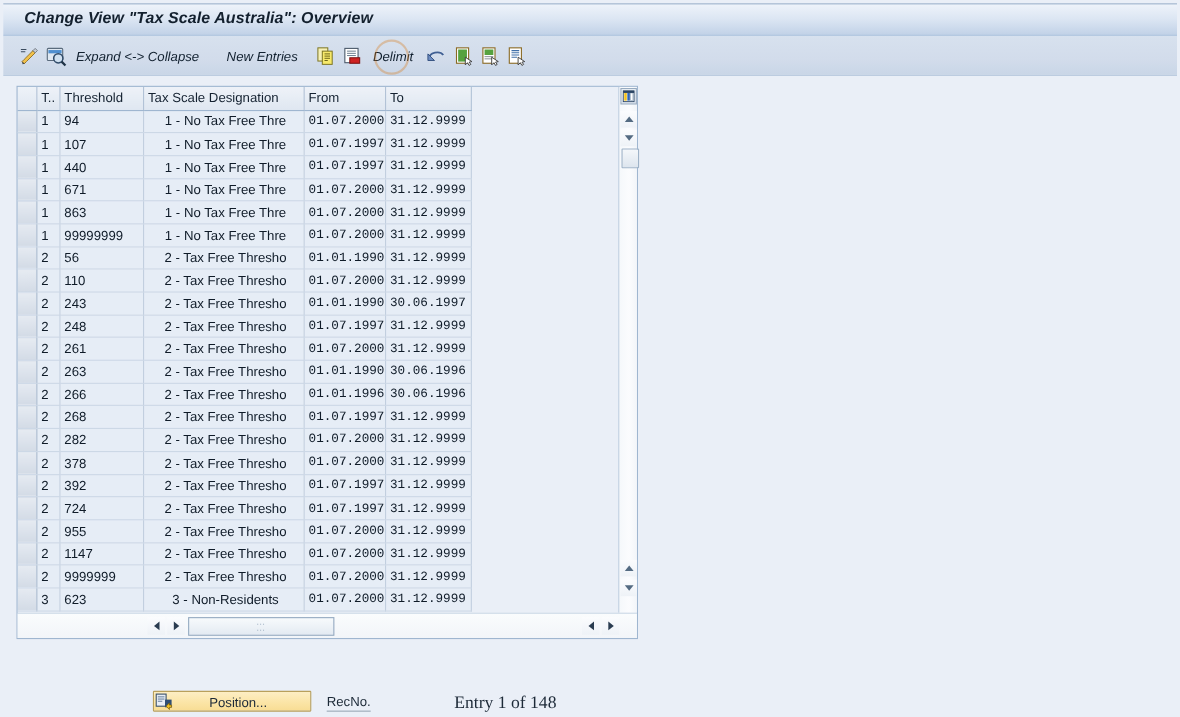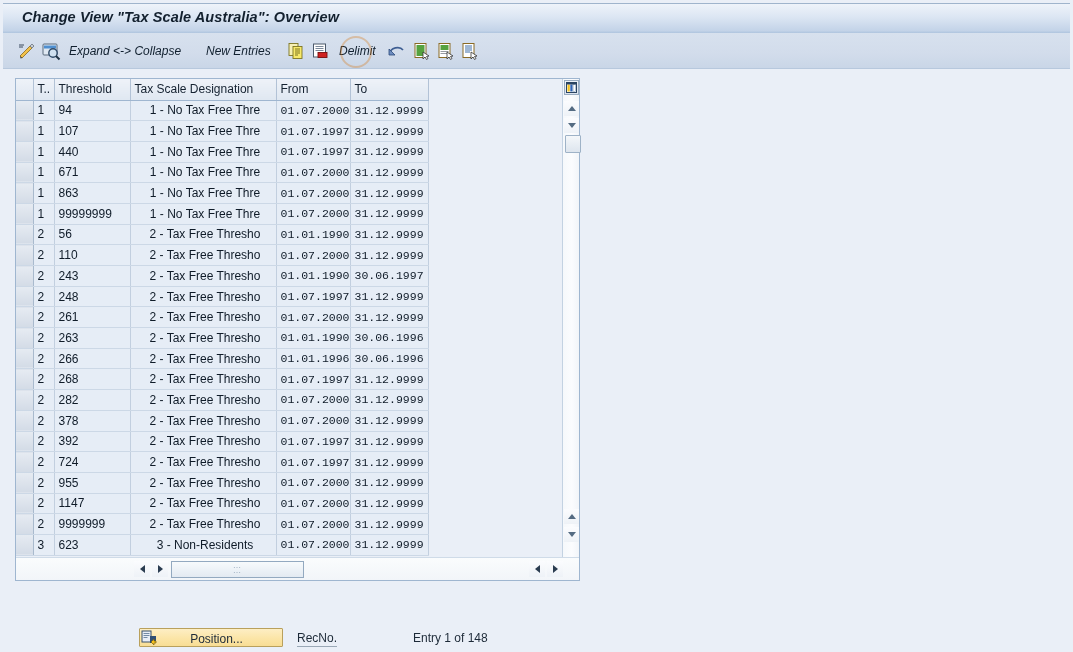--- a/index.html
+++ b/index.html
@@ -328,23 +328,24 @@
     top: 7px;
     font-size: 12px;
     color: #1d2a38;
     border-bottom: 1px solid #9aa8b6;
     padding-bottom: 1px;
   }
   #entry-status {
     position: absolute;
     left: 413px;
     top: 7px;
-    font-size: 12px;
+    font-size: 16px;
     color: #1d2a38;
     white-space: nowrap;
+    font-family: Liberation Serif, serif;
   }
 </style>
 </head>
 <body>
 
 <div id="app-window">
 
   <div id="title-bar">
     <div id="title-text">Change View "Tax Scale Australia": Overview</div>
   </div>

